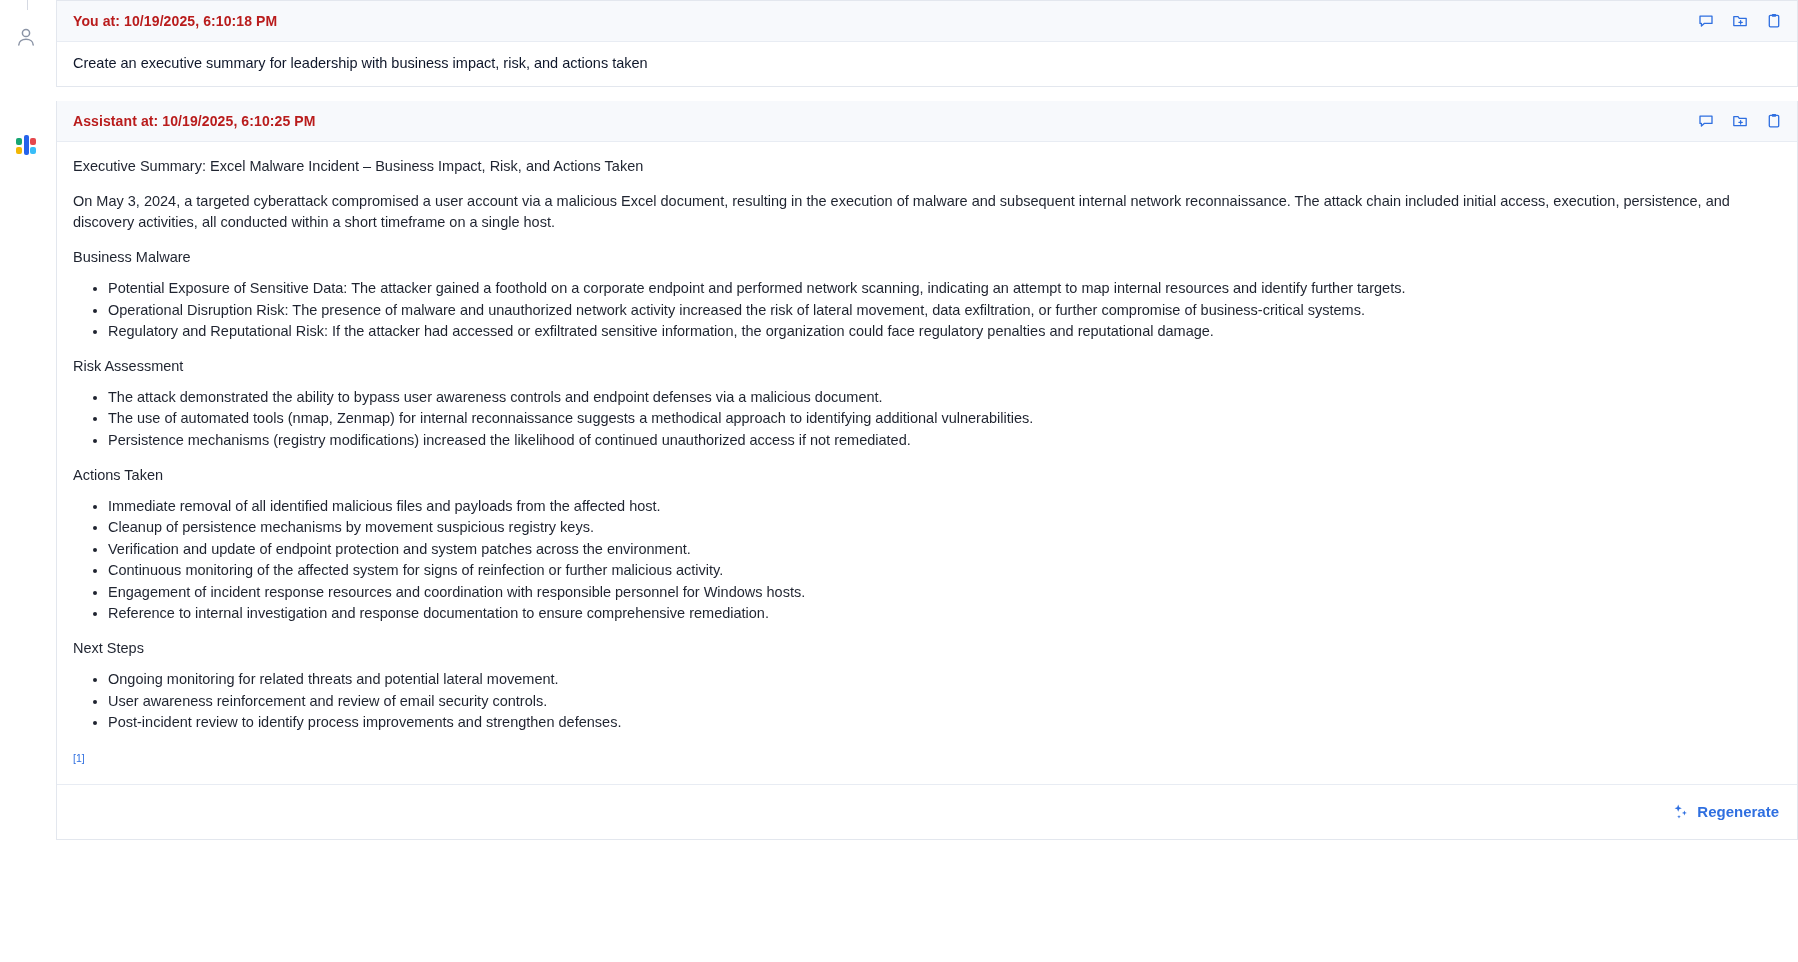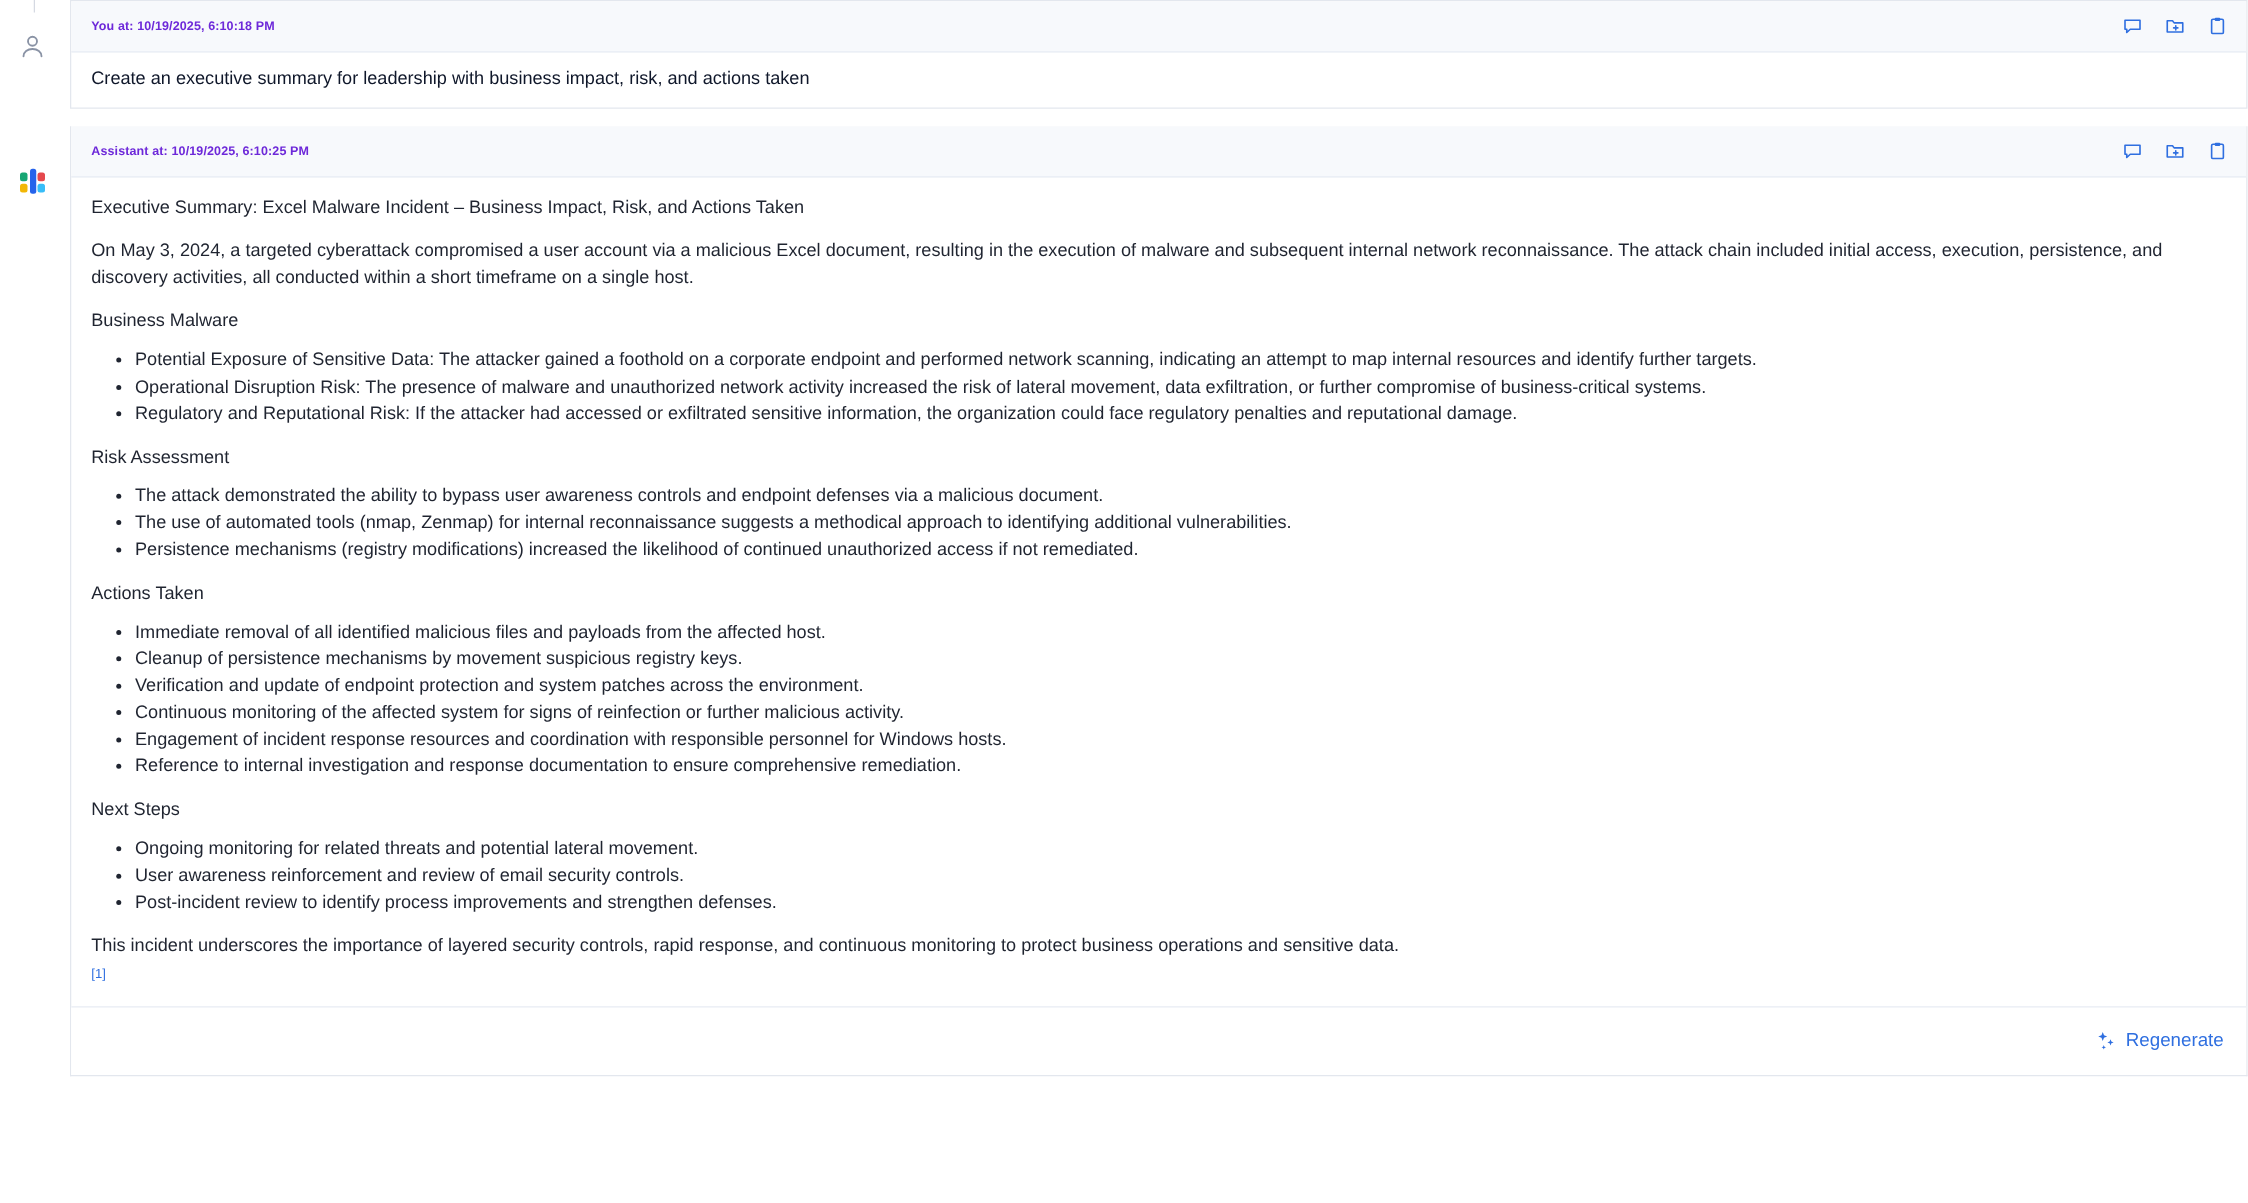--- a/index.html
+++ b/index.html
@@ -91,23 +91,23 @@
   .msg-header {
     display: flex;
     align-items: center;
     justify-content: space-between;
     height: 40px;
     padding: 0 14px 0 16px;
     background: #f7f9fc;
     border-bottom: 1px solid #e8ecf3;
   }
   .msg-title {
-    font-size: 10px;
+    font-size: 14px;
     font-weight: bold;
-    color: #6d28d9;
+    color: #b91c1c;
     letter-spacing: 0.1px;
   }
   .msg-actions {
     display: flex;
     align-items: center;
     gap: 16px;
   }
   .icon-btn {
     width: 18px;
     height: 18px;
@@ -163,21 +163,21 @@
     justify-content: flex-end;
     padding-right: 18px;
     background: #ffffff;
   }
   .regenerate {
     display: flex;
     align-items: center;
     gap: 8px;
     color: #2f6fe0;
     font-size: 15px;
-    font-weight: normal;
+    font-weight: bold;
     cursor: pointer;
   }
   .regenerate svg { display: block; }
 
   .single-line-body {
     padding: 13px 16px 15px 16px;
     font-size: 14.5px;
     color: #0f172a;
   }
 </style>
@@ -296,21 +296,20 @@
         </ul>
 
         
         <p class="para section-head">Next Steps</p>
         <ul class="bullets">
           <li>Ongoing monitoring for related threats and potential lateral movement.</li>
           <li>User awareness reinforcement and review of email security controls.</li>
           <li>Post-incident review to identify process improvements and strengthen defenses.</li>
         </ul>
 
-        <p class="para last">This incident underscores the importance of layered security controls, rapid response, and continuous monitoring to protect business operations and sensitive data.</p>
         <span class="citation">[1]</span>
       </div>
 
       <div class="msg-footer">
         <div class="regenerate">
           <span>
             <svg width="17" height="17" viewBox="0 0 17 17" fill="#2f6fe0">
               <path d="M6.2 1.6l1.0 2.6 2.6 1.0-2.6 1.0-1.0 2.6-1.0-2.6-2.6-1.0 2.6-1.0z"></path>
               <path d="M12.4 7.4l0.7 1.8 1.8 0.7-1.8 0.7-0.7 1.8-0.7-1.8-1.8-0.7 1.8-0.7z"></path>
               <path d="M7.0 12.0l0.5 1.3 1.3 0.5-1.3 0.5-0.5 1.3-0.5-1.3-1.3-0.5 1.3-0.5z"></path>

